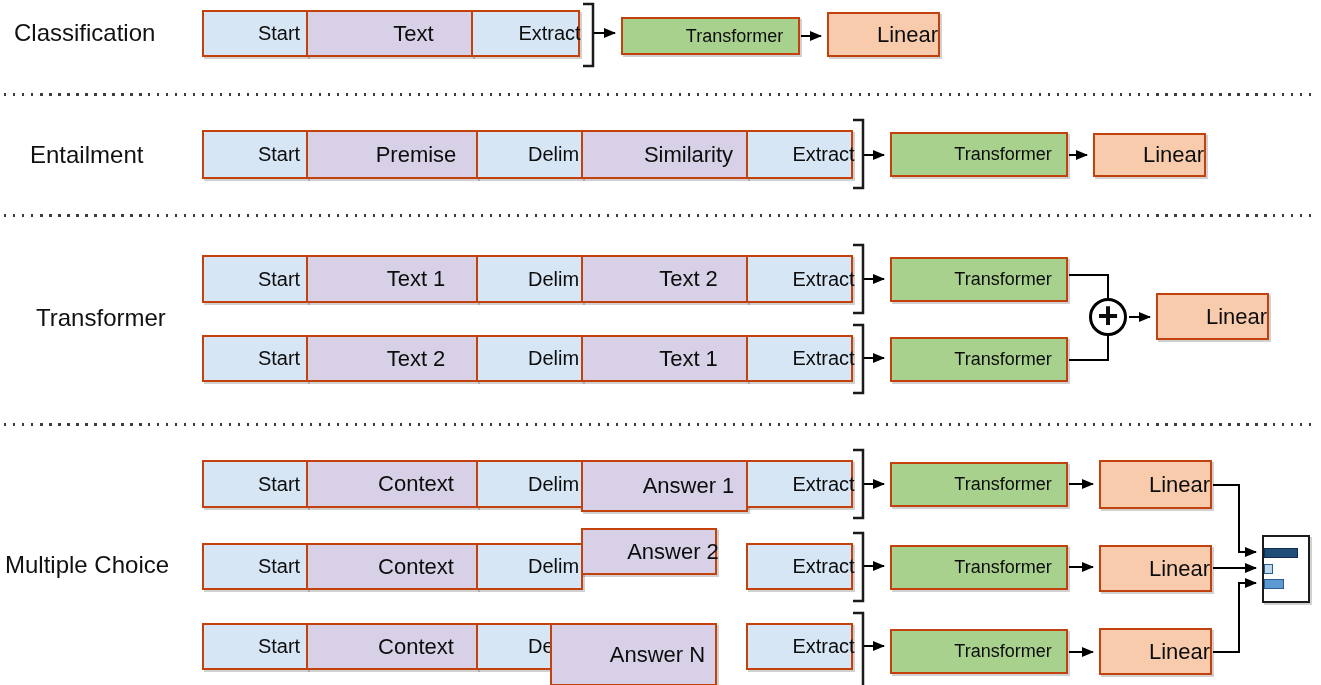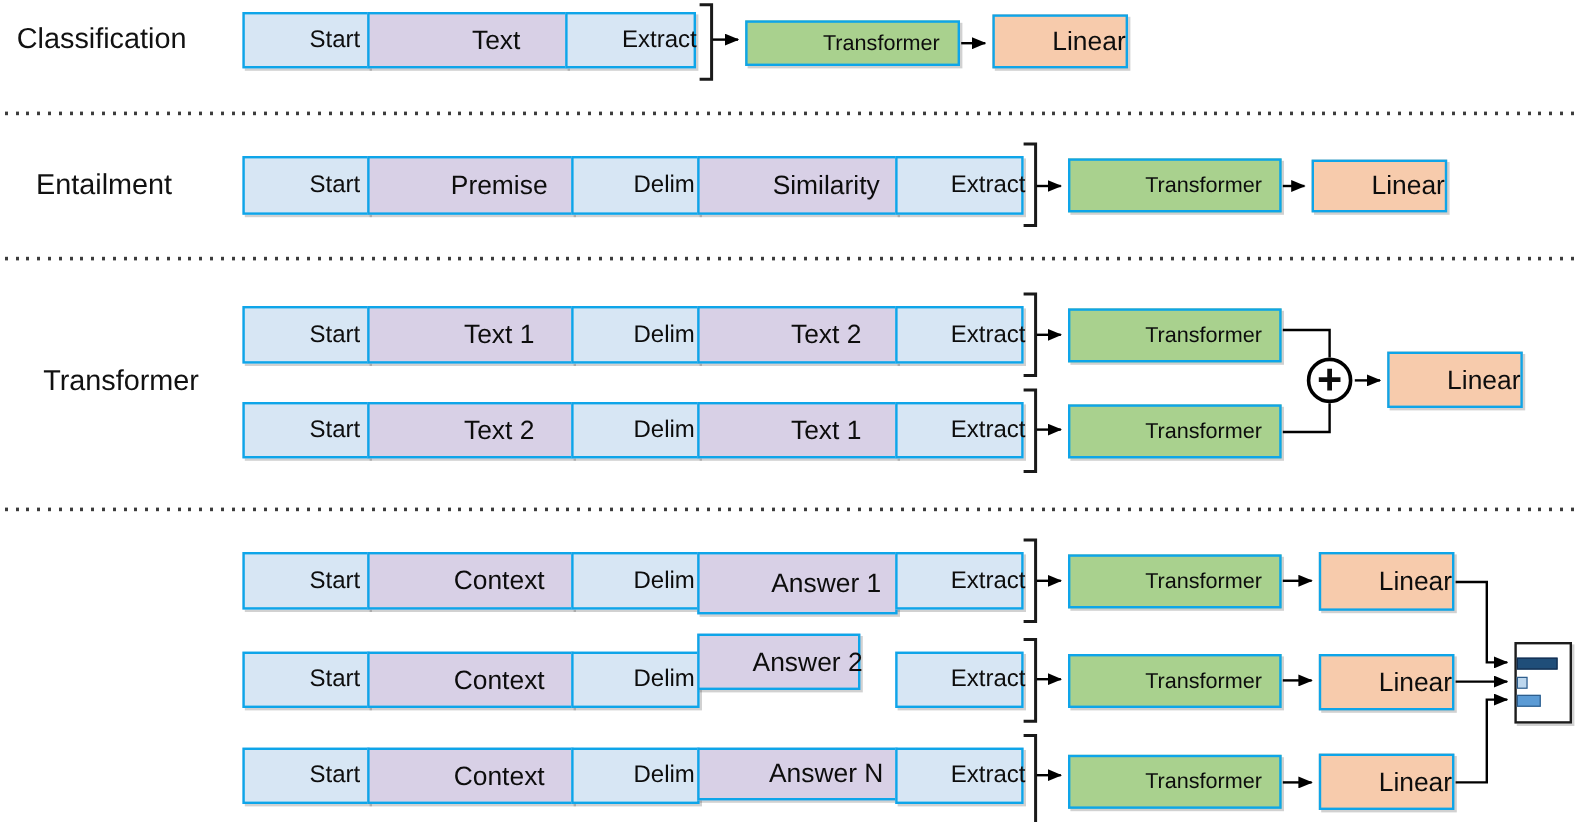--- a/index.html
+++ b/index.html
@@ -4,21 +4,21 @@
 <style>
   html,body{margin:0;padding:0;background:#fff;}
   .canvas{
     position:relative;width:1321px;height:685px;background:#ffffff;
     font-family:"Liberation Sans","DejaVu Sans",sans-serif;color:#0d0d0d;overflow:hidden;
   }
   .overlay{position:absolute;left:0;top:0;width:1321px;height:685px;pointer-events:none;}
   .sec-label{position:absolute;font-size:24px;line-height:28px;color:#111;white-space:nowrap;}
   .token,.block{
     position:absolute;display:flex;align-items:center;justify-content:center;
-    box-sizing:border-box;border:2px solid #0ea5e9;white-space:nowrap;
+    box-sizing:border-box;border:2px solid #c2410c;white-space:nowrap;
     box-shadow:2px 2px 0 rgba(0,0,0,0.18);
     padding-left:48px;
   }
   .token.special{background:#d7e6f4;font-size:20px;}
   .token.content{background:#d8d0e6;font-size:22px;}
   .block.transformer{background:#a9d18e;font-size:18px;}
   .block.linear{background:#f7cbac;font-size:22px;}
   .sum-node{
     position:absolute;left:1089px;top:298px;width:38px;height:38px;box-sizing:border-box;
     border:3px solid #000;border-radius:50%;background:#fff;
@@ -115,37 +115,38 @@
   <div class="token special" style="left:476px;top:335px;width:107px;height:47px">Delim</div>
   <div class="token content" style="left:581px;top:335px;width:167px;height:47px">Text 1</div>
   <div class="token special" style="left:746px;top:335px;width:107px;height:47px">Extract</div>
   <div class="block transformer" style="left:890px;top:257px;width:178px;height:45px">Transformer</div>
   <div class="block transformer" style="left:890px;top:337px;width:178px;height:45px">Transformer</div>
   <div class="sum-node">
       <span>+</span>
     </div>
   <div class="block linear" style="left:1156px;top:293px;width:113px;height:47px">Linear</div>
 
+  <div class="sec-label" style="left:5px;top:551px">Multiple Choice</div>
 
   <div class="token special" style="left:202px;top:460px;width:106px;height:48px">Start</div>
   <div class="token content" style="left:306px;top:460px;width:172px;height:48px">Context</div>
   <div class="token special" style="left:476px;top:460px;width:107px;height:48px">Delim</div>
   <div class="token content" style="left:581px;top:460px;width:167px;height:52px">Answer 1</div>
   <div class="token special" style="left:746px;top:460px;width:107px;height:48px">Extract</div>
 
   <div class="token special" style="left:202px;top:543px;width:106px;height:47px">Start</div>
   <div class="token content" style="left:306px;top:543px;width:172px;height:47px">Context</div>
   <div class="token special" style="left:476px;top:543px;width:107px;height:47px">Delim</div>
   <div class="token content" style="left:581px;top:528px;width:136px;height:47px">Answer 2</div>
   <div class="token special" style="left:746px;top:543px;width:107px;height:47px">Extract</div>
 
   <div class="token special" style="left:202px;top:623px;width:106px;height:47px">Start</div>
   <div class="token content" style="left:306px;top:623px;width:172px;height:47px">Context</div>
   <div class="token special" style="left:476px;top:623px;width:107px;height:47px">Delim</div>
-  <div class="token content" style="left:581px;top:623px;width:167px;height:44px">Answer N</div>
+  <div class="token content" style="left:550px;top:623px;width:167px;height:63px">Answer N</div>
   <div class="token special" style="left:746px;top:623px;width:107px;height:47px">Extract</div>
 
   <div class="block transformer" style="left:890px;top:462px;width:178px;height:45px">Transformer</div>
   <div class="block transformer" style="left:890px;top:545px;width:178px;height:45px">Transformer</div>
   <div class="block transformer" style="left:890px;top:629px;width:178px;height:45px">Transformer</div>
   <div class="block linear" style="left:1099px;top:460px;width:113px;height:49px">Linear</div>
   <div class="block linear" style="left:1099px;top:545px;width:113px;height:47px">Linear</div>
   <div class="block linear" style="left:1099px;top:628px;width:113px;height:47px">Linear</div>
 
   <div class="score-box"></div>

